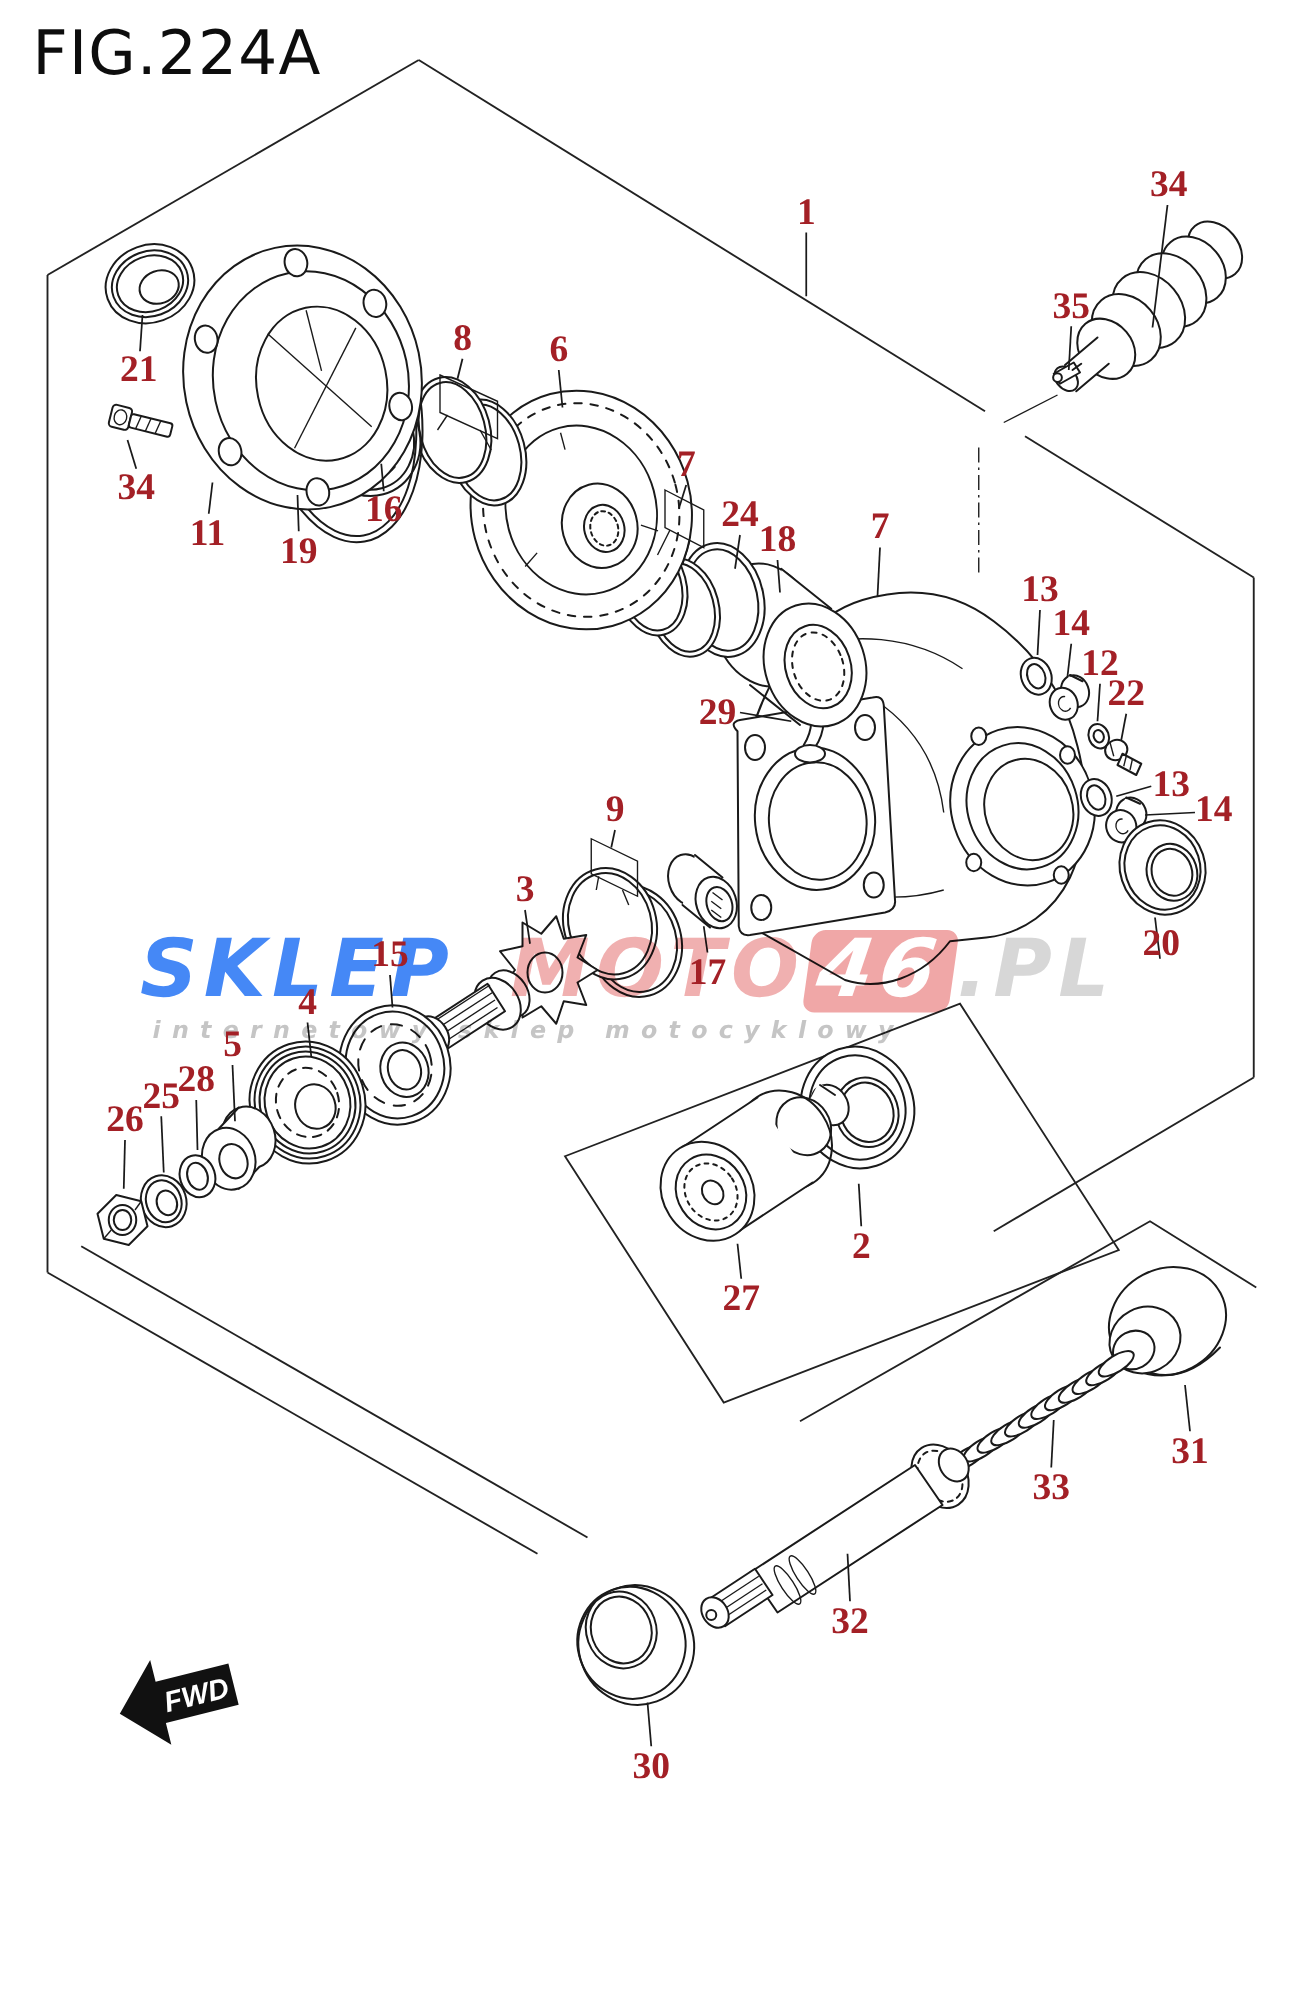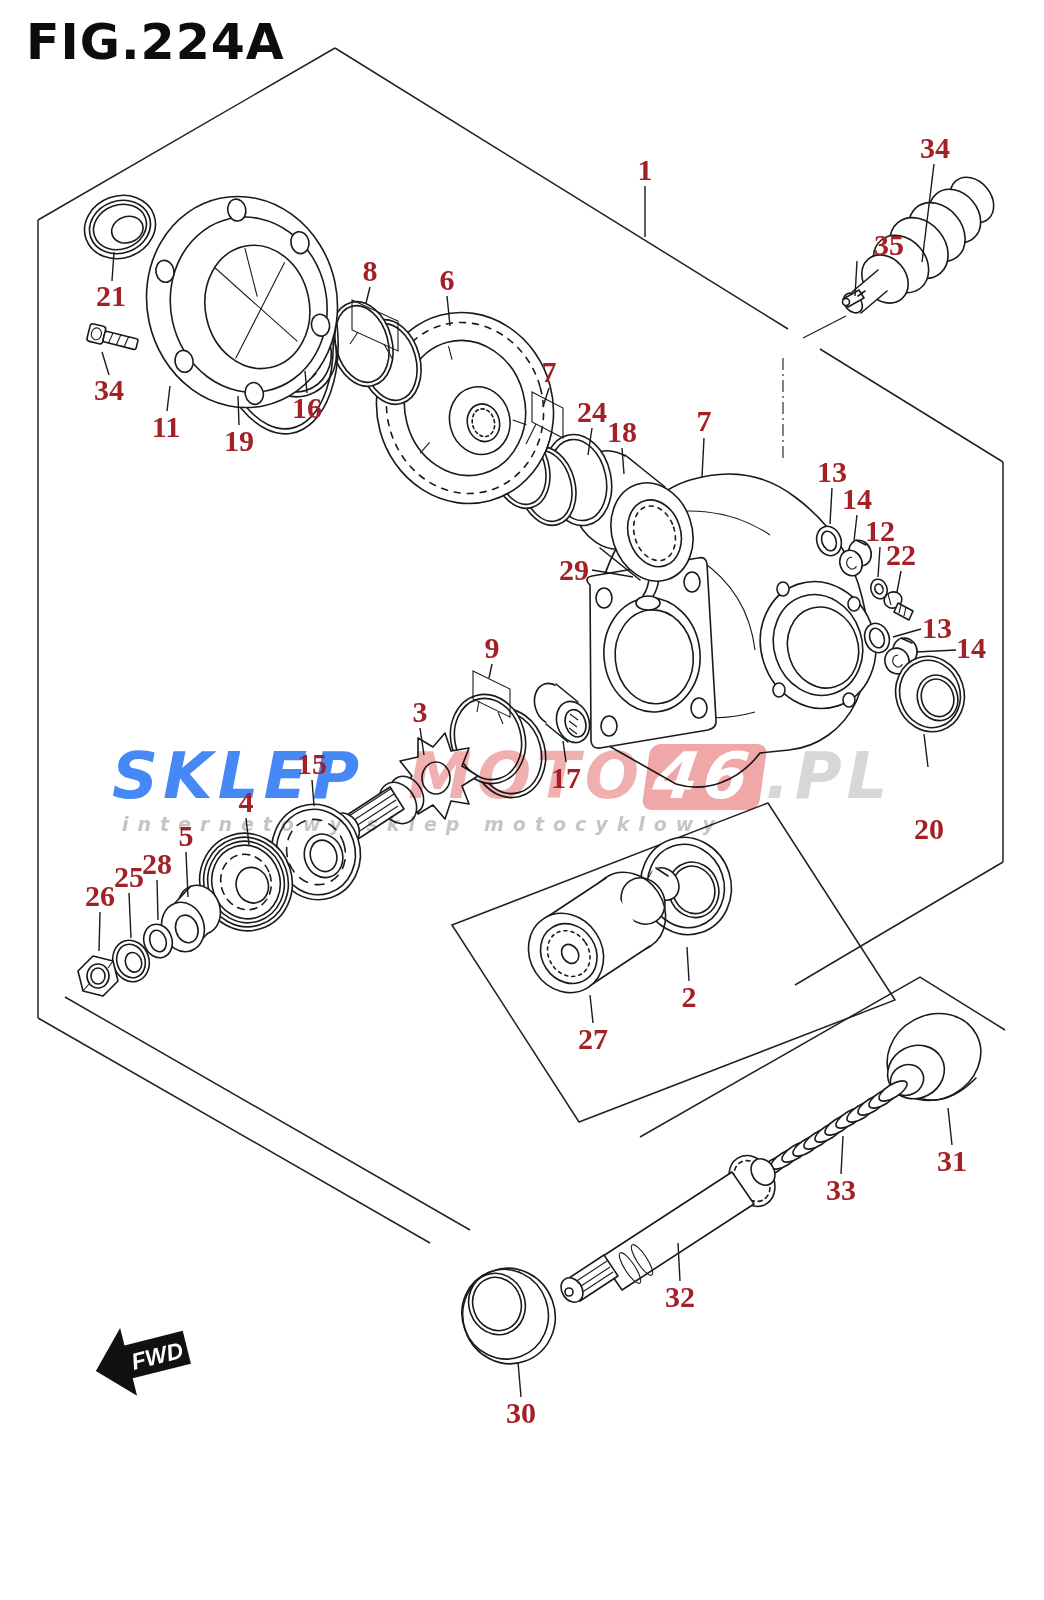--- a/index.html
+++ b/index.html
@@ -10,21 +10,21 @@
   #art { position:absolute; left:0; top:0; z-index:1; }
   .ln  { stroke:#1a1a1a; fill:none; stroke-width:1.6; stroke-linecap:round; stroke-linejoin:round; }
   .wh  { stroke:#1a1a1a; fill:#ffffff; stroke-width:1.6; stroke-linejoin:round; }
   .fwh { fill:#ffffff; stroke:none; }
   .thin{ stroke:#1a1a1a; fill:none; stroke-width:1.1; }
   .bord{ stroke:#222222; fill:none; stroke-width:1.5; }
   #leader-layer line { stroke:#1a1a1a; stroke-width:1.4; }
 
   #page-title {
     position:absolute; left:26px; top:14px; z-index:6;
-    font-family:"DejaVu Sans", sans-serif; font-weight:bold;
+    font-family:"DejaVu Sans", sans-serif; font-weight:normal;
     font-size:49px; letter-spacing:1px; color:#0d0d0d;
   }
   .watermark {
     position:absolute; left:112px; top:744px; z-index:4;
     mix-blend-mode:multiply; opacity:0.95; white-space:nowrap;
   }
   .wm-main {
     font-family:"DejaVu Sans", sans-serif; font-weight:bold; font-style:italic;
     font-size:64px; letter-spacing:5px; line-height:1;
   }
@@ -577,40 +577,40 @@
   </svg>
 
   <div class="watermark">
     <div class="wm-main"><span class="wm-gray">SKLEP</span><span class="wm-pink">MOTO</span><span class="wm-badge">46</span><span class="wm-gray2">.PL</span></div>
     <div class="wm-sub">internetowy sklep motocyklowy</div>
   </div>
 
   <div id="callout-layer">
       <div class="callout" style="left: 645px; top: 170px;">1</div>
       <div class="callout" style="left: 935px; top: 148px;">34</div>
-      <div class="callout" style="left: 857px; top: 245px; margin-left: 32px;">35</div>
+      <div class="callout" style="left: 857px; top: 245px;">35</div>
       <div class="callout" style="left: 111px; top: 296px;">21</div>
       <div class="callout" style="left: 370px; top: 271px;">8</div>
       <div class="callout" style="left: 447px; top: 280px;">6</div>
       <div class="callout" style="left: 109px; top: 390px;">34</div>
       <div class="callout" style="left: 166px; top: 427px;">11</div>
       <div class="callout" style="left: 239px; top: 441px;">19</div>
       <div class="callout" style="left: 307px; top: 408px;">16</div>
       <div class="callout" style="left: 549px; top: 372px;">7</div>
       <div class="callout" style="left: 592px; top: 412px;">24</div>
       <div class="callout" style="left: 622px; top: 432px;">18</div>
       <div class="callout" style="left: 704px; top: 421px;">7</div>
       <div class="callout" style="left: 574px; top: 570px;">29</div>
       <div class="callout" style="left: 832px; top: 472px;">13</div>
       <div class="callout" style="left: 857px; top: 499px;">14</div>
       <div class="callout" style="left: 880px; top: 531px;">12</div>
       <div class="callout" style="left: 901px; top: 555px;">22</div>
       <div class="callout" style="left: 937px; top: 628px;">13</div>
       <div class="callout" style="left: 971px; top: 648px;">14</div>
-      <div class="callout" style="left: 929px; top: 829px; font-family: Liberation Serif, serif;">20</div>
+      <div class="callout" style="left: 929px; top: 755px; font-family: Liberation Serif, serif;">20</div>
       <div class="callout" style="left: 492px; top: 648px;">9</div>
       <div class="callout" style="left: 420px; top: 712px;">3</div>
       <div class="callout" style="left: 566px; top: 778px;">17</div>
       <div class="callout" style="left: 312px; top: 764px;">15</div>
       <div class="callout" style="left: 246px; top: 802px;">4</div>
       <div class="callout" style="left: 186px; top: 836px;">5</div>
       <div class="callout" style="left: 157px; top: 864px;">28</div>
       <div class="callout" style="left: 129px; top: 877px;">25</div>
       <div class="callout" style="left: 100px; top: 896px;">26</div>
       <div class="callout" style="left: 689px; top: 997px;">2</div>

